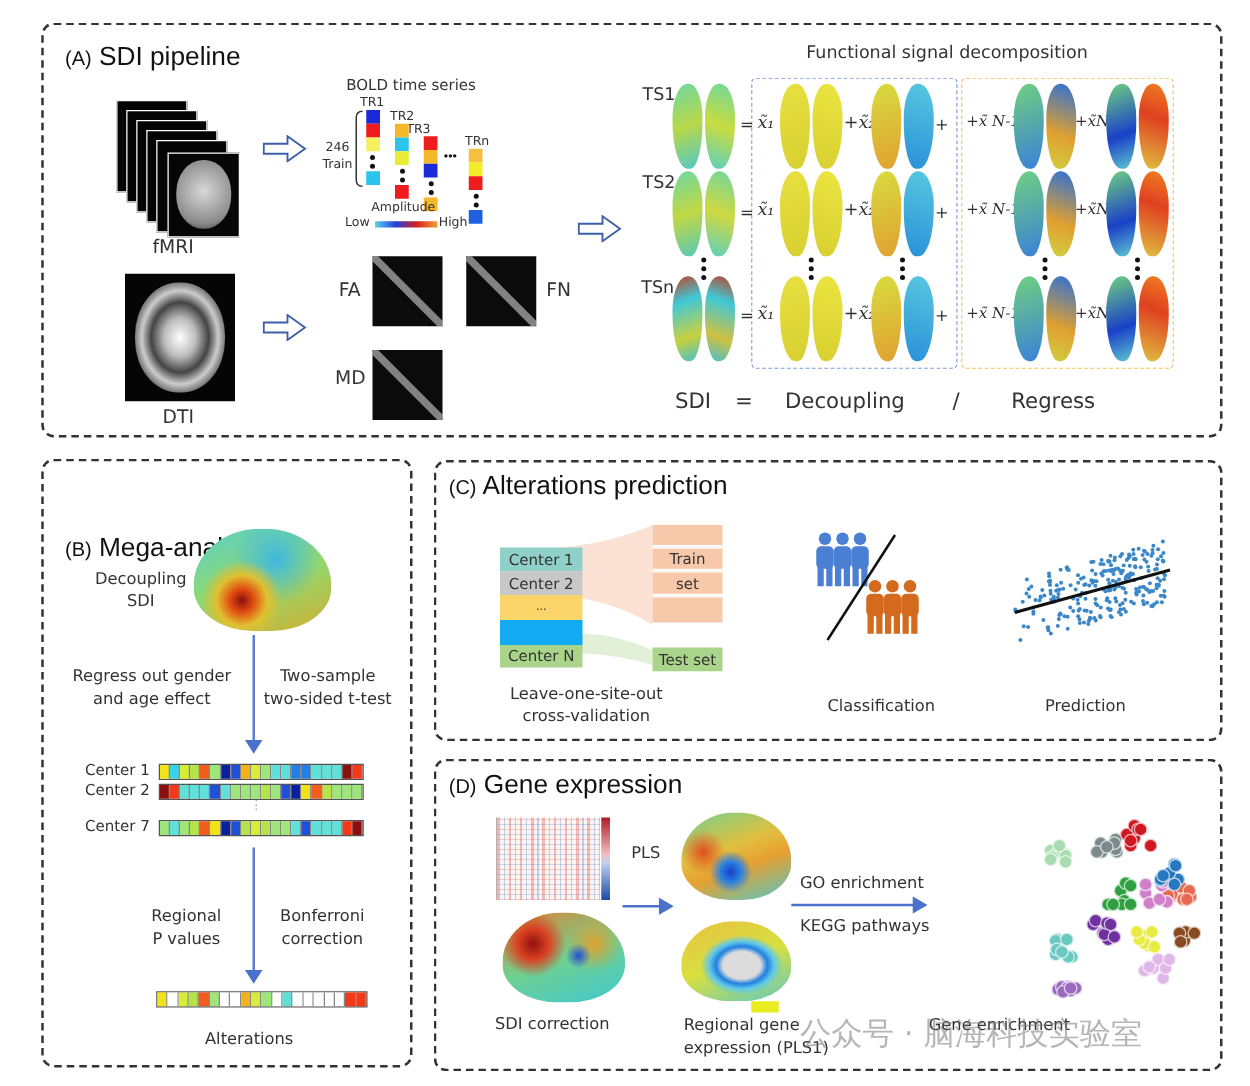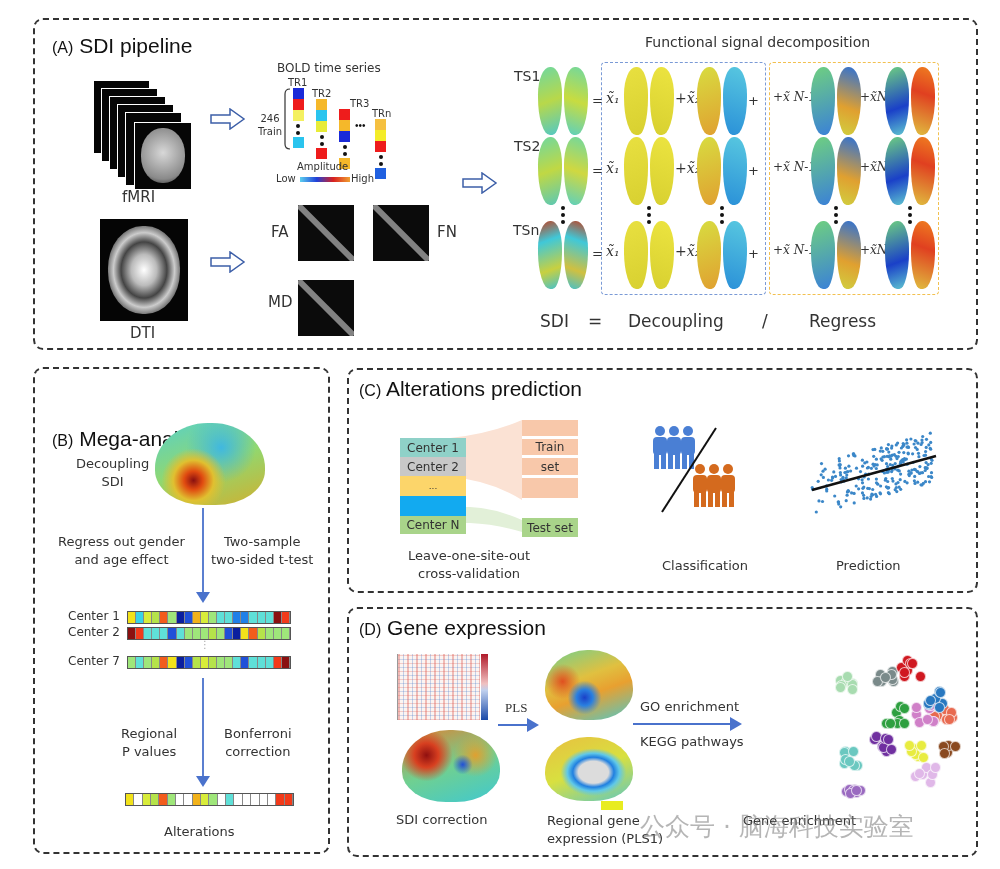--- a/index.html
+++ b/index.html
@@ -67,21 +67,21 @@
 <div class="txt" style="left:277px;top:60px;font-size:12px;">BOLD time series</div>
 <div class="txt" style="left:258px;top:112px;font-size:10px;line-height:1.3;">
   <div>246</div>
   <div>Train</div>
 </div>
 <svg class="abs" style="left:283px;top:88px;" width="8" height="62">
     <path d="M7 1 Q2 1 2 6 V56 Q2 61 7 61" fill="none" stroke="#333" stroke-width="1.2"></path>
   </svg>
 <div class="txt" style="left:288px;top:76px;font-size:10px;">TR1</div>
 <div class="txt" style="left:312px;top:87px;font-size:10px;">TR2</div>
-<div class="txt" style="left:350px;top:97px;font-size:10px;">TR3</div>
+<div class="txt" style="left:325px;top:97px;font-size:10px;">TR3</div>
 <div class="txt" style="left:372px;top:107px;font-size:10px;">TRn</div>
 <div>
   <div class="sq" style="left:293px;top:88px;background:#1a2ad8;"></div>
   <div class="sq" style="left:293px;top:99px;background:#ee1c1c;"></div>
   <div class="sq" style="left:293px;top:110px;background:#f4f060;"></div>
   <div class="vdots" style="left:296px;top:124px;">
       <i></i>
       <i></i>
     </div>
   <div class="sq" style="left:293px;top:137px;background:#2ac4ee;"></div>
@@ -710,21 +710,21 @@
 <div class="panel" style="left:347px;top:607px;width:631px;height:250px;"></div>
 <div class="ptitle" style="left:359px;top:616px;">
   <span class="lbl">(D)</span>
   <span>Gene expression</span>
 </div>
 <div class="abs" style="left:397px;top:654px;width:82px;height:66px;background:repeating-linear-gradient(90deg,rgba(220,80,70,.35) 0 2px,transparent 2px 5px,rgba(70,120,200,.3) 5px 6px,transparent 6px 9px),repeating-linear-gradient(0deg,rgba(220,80,70,.25) 0 1px,transparent 1px 4px,rgba(70,120,200,.25) 4px 5px,transparent 5px 8px),#fbf4f2;border-left:1px solid #999;"></div>
 <div class="abs" style="left:481px;top:654px;width:7px;height:66px;background:linear-gradient(180deg,#b01a2a,#f0c0c0 45%,#c0d0ee 55%,#1a4aa8);"></div>
 <div class="brain" style="left:402px;top:730px;width:98px;height:72px;background:radial-gradient(circle at 25% 35%,#901010 0%,#d84020 14%,transparent 30%),radial-gradient(circle at 62% 48%,#2050d8 0%,transparent 14%),radial-gradient(circle at 75% 35%,#e0a030,transparent 25%),linear-gradient(160deg,#e08030,#70d090 50%,#40c8d0);"></div>
 <div class="txt" style="left:396px;top:811px;">SDI correction</div>
 
-<div class="txt" style="left:505px;top:699px;font-family:Liberation Serif, serif;">PLS</div>
+<div class="txt" style="left:505px;top:674px;">PLS</div>
 <div class="abs" style="left:498px;top:724px;width:30px;height:2px;background:#4a72cc;"></div>
 <svg class="abs" style="left:527px;top:718px;" width="12" height="14">
     <path d="M0 0 L12 7 L0 14 Z" fill="#4a72cc"></path>
   </svg>
 
 <div class="brain" style="left:545px;top:650px;width:88px;height:70px;background:radial-gradient(circle at 45% 68%,#1a40c8 0%,#2a80e0 12%,transparent 25%),radial-gradient(circle at 20% 45%,#e05020,transparent 22%),linear-gradient(160deg,#70d090,#e0c040 40%,#e8a030 60%,#50c8c8);"></div>
 <div class="brain" style="left:545px;top:737px;width:88px;height:64px;background:radial-gradient(ellipse at 55% 55%,#dcdcdc 0%,#dcdcdc 22%,#2080e0 30%,#60c8e8 38%,transparent 48%),linear-gradient(160deg,#e8c040,#d8e040 50%,#60c8c0);"></div>
 <div class="abs" style="left:601px;top:801px;width:22px;height:9px;background:#e8ec20;"></div>
 <div class="txt" style="left:547px;top:812px;text-align:left;">
   <div>Regional gene</div>

